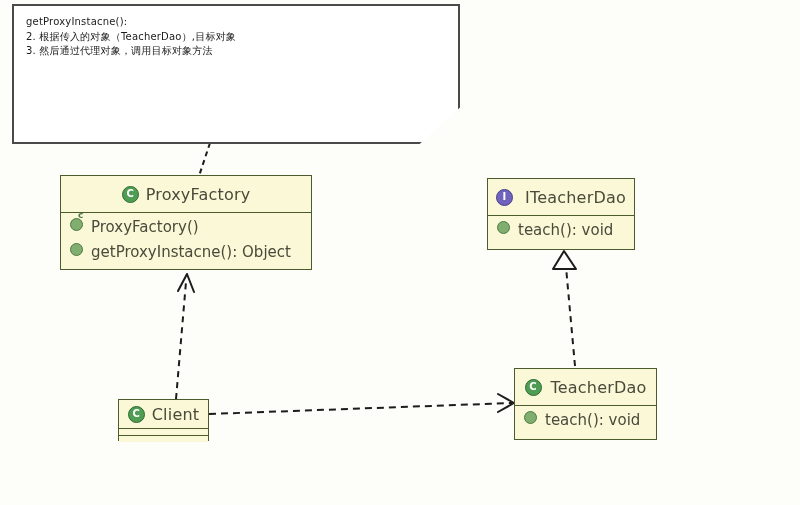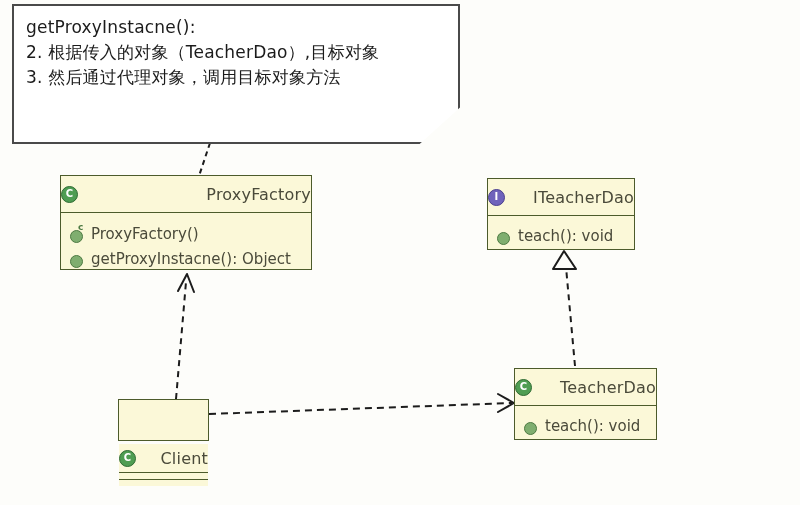--- a/index.html
+++ b/index.html
@@ -37,21 +37,21 @@
     height: 140px;
     background: #ffffff;
     border: 2px solid #4a4a4a;
     box-sizing: border-box;
     -webkit-clip-path: polygon(0 0, 100% 0, 100% 74%, 91% 100%, 0 100%);
     clip-path: polygon(0 0, 100% 0, 100% 74%, 91% 100%, 0 100%);
   }
   .note-inner {
     padding: 9px 12px 0 12px;
     color: #1b1b1b;
-    font-size: 17px;
+    font-size: 10px;
     line-height: 1.47;
     letter-spacing: 0.2px;
   }
   .note-line {
     white-space: nowrap;
   }
   .note-line.head {
     font-family: "DejaVu Sans", "Liberation Sans", sans-serif;
   }
 
@@ -66,29 +66,29 @@
   .uml .compartment {
     box-sizing: border-box;
     background: #fbf8d8;
   }
   .uml .compartment + .compartment {
     border-top: 1.6px solid #4c5b2b;
   }
   .uml .title-row {
     display: flex;
     align-items: center;
-    justify-content: space-between;
+    justify-content: center;
     gap: 7px;
     font-size: 16px;
     letter-spacing: 0.2px;
     color: #4a4a3a;
   }
   .uml .member-row {
     display: flex;
-    align-items: flex-end;
+    align-items: flex-start;
     gap: 8px;
     padding-left: 9px;
     font-size: 15px;
     color: #4a4a3a;
     white-space: nowrap;
   }
 
   
   .thin {
     height: 7px;
@@ -228,21 +228,21 @@
     </div>
     <div class="compartment" style="height:34px; padding-top:5px;">
       <div class="member-row" style="height:24px;">
         <span class="icon-method"></span>
         <span>teach(): void</span>
       </div>
     </div>
   </div>
 
   <div class="uml" style="left:118px; top:399px; width:91px; height:42px;">
-    <div class="compartment title-row" style="height:28px;margin-top:44px;">
+    <div class="compartment title-row" style="height:28px;">
       <span class="icon-class"></span>
       <span>Client</span>
     </div>
     <div class="compartment thin"></div>
     <div class="compartment thin"></div>
   </div>
 
 </div>
 
 </body></html>

